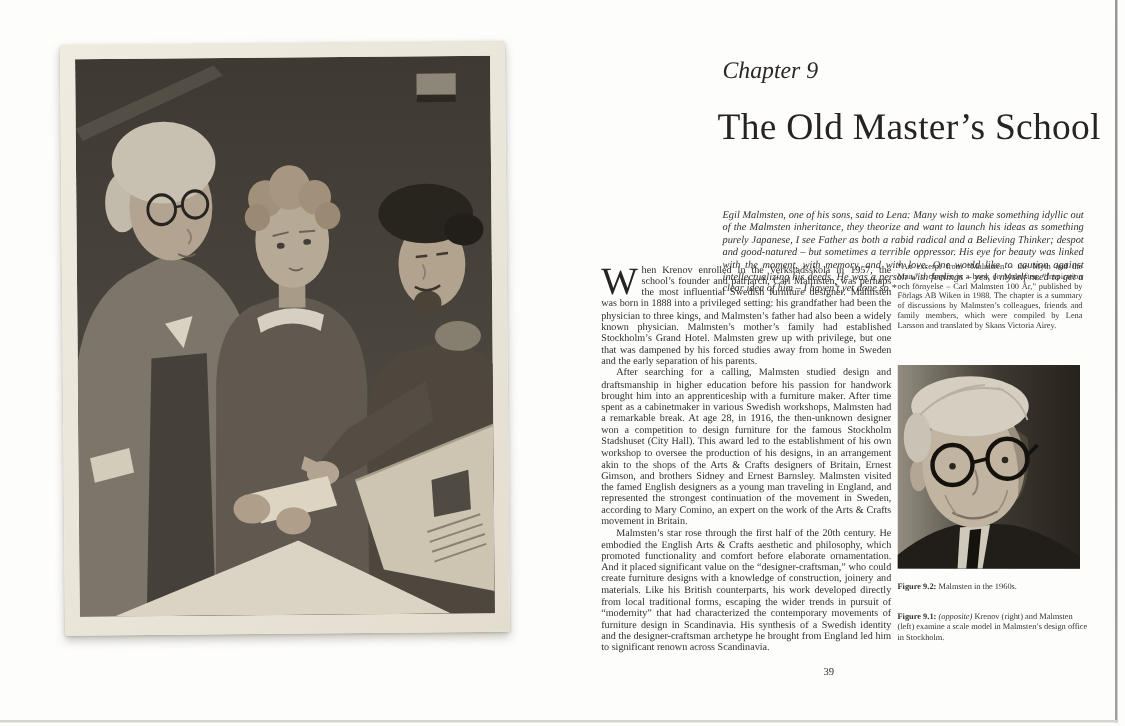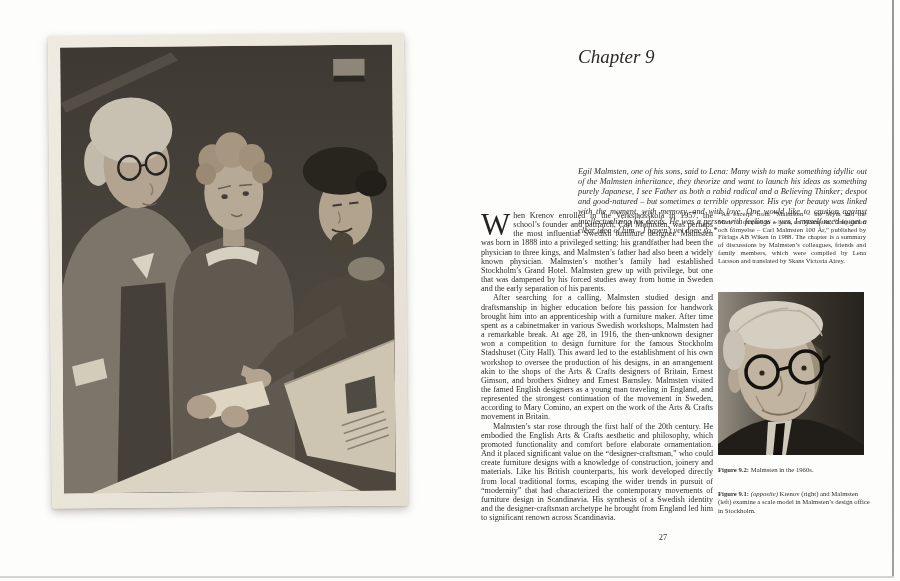--- a/index.html
+++ b/index.html
@@ -109,20 +109,21 @@
 
       <polygon points="30,450 190,390 322,450" fill="#dbd4c4"></polygon>
       <polygon points="240,342 360,298 360,432 264,414" fill="#cdc5b2"></polygon>
       <polygon points="306,342 338,334 340,366 308,372" fill="#4f4a42"></polygon>
       <path d="M302,384 L348,370 M304,392 L350,378 M306,400 L352,386 M308,408 L353,394" stroke="#8a8170" stroke-width="1.6" fill="none"></path>
       <path d="M240,342 L360,298" stroke="#a89f8c" stroke-width="2" fill="none"></path>
     </svg>
   </div>
 
   <div class="chapter">Chapter 9</div>
+  <div class="title">The Old Master’s School</div>
   <div class="epigraph">Egil Malmsten, one of his sons, said to Lena: Many wish to make something idyllic out of the Malmsten inheritance, they theorize and want to launch his ideas as something purely Japanese, I see Father as both a rabid radical and a Believing Thinker; despot and good-natured – but sometimes a terrible oppressor. His eye for beauty was linked with the moment, with memory, and with love. One would like to caution against intellectualizing his deeds. He was a person with feelings – yes, I myself need to get a clear idea of him – I haven’t yet done so.*</div>
 
   <div class="body-col">
     <p><span class="dropcap">W</span><span>hen Krenov enrolled in the Verkstadsskola in 1957, the school’s founder and patriarch, Carl Malmsten, was perhaps the most influential Swedish furniture designer. Malmsten was born in 1888 into a privileged setting: his grandfather had been the physician to three kings, and Malmsten’s father had also been a widely known physician. Malmsten’s mother’s family had established Stockholm’s Grand Hotel. Malmsten grew up with privilege, but one that was dampened by his forced studies away from home in Sweden and the early separation of his parents.</span></p>
     <p>After searching for a calling, Malmsten studied design and draftsmanship in higher education before his passion for handwork brought him into an apprenticeship with a furniture maker. After time spent as a cabinetmaker in various Swedish workshops, Malmsten had a remarkable break. At age 28, in 1916, the then-unknown designer won a competition to design furniture for the famous Stockholm Stadshuset (City Hall). This award led to the establishment of his own workshop to oversee the production of his designs, in an arrangement akin to the shops of the Arts &amp; Crafts designers of Britain, Ernest Gimson, and brothers Sidney and Ernest Barnsley. Malmsten visited the famed English designers as a young man traveling in England, and represented the strongest continuation of the movement in Sweden, according to Mary Comino, an expert on the work of the Arts &amp; Crafts movement in Britain.</p>
     <p>Malmsten’s star rose through the first half of the 20th century. He embodied the English Arts &amp; Crafts aesthetic and philosophy, which promoted functionality and comfort before elaborate ornamentation. And it placed significant value on the “designer-craftsman,” who could create furniture designs with a knowledge of construction, joinery and materials. Like his British counterparts, his work developed directly from local traditional forms, escaping the wider trends in pursuit of “modernity” that had characterized the contemporary movements of furniture design in Scandinavia. His synthesis of a Swedish identity and the designer-craftsman archetype he brought from England led him to significant renown across Scandinavia.</p>
   </div>
 
   <div class="sidenote">*An excerpt from “Malmsten – the Myth and the Man,” a chapter in a book on Malmsten, “Inspiration och förnyelse – Carl Malmsten 100 År,” published by Förlags AB Wiken in 1988. The chapter is a summary of discussions by Malmsten’s colleagues, friends and family members, which were compiled by Lena Larsson and translated by Skans Victoria Airey.</div>
 
@@ -154,17 +155,17 @@
       <path d="M62,84 Q67,98 60,104" stroke="#8f8170" stroke-width="1.6" fill="none"></path>
       <path d="M44,118 Q61,128 80,117" stroke="#7d6f5e" stroke-width="1.8" fill="none"></path>
       <path d="M38,104 Q42,114 48,120 M88,100 Q86,110 80,117" stroke="#9a8c79" stroke-width="1.2" fill="none"></path>
     </svg>
   </div>
 
   <div class="caption cap-1"><span class="lbl">Figure 9.2:</span><span> Malmsten in the 1960s.</span></div>
 
   <div class="caption cap-2"><span class="lbl">Figure 9.1:</span><span class="opp"> (opposite)</span><span> Krenov (right) and Malmsten (left) examine a scale model in Malmsten’s design office in Stockholm.</span></div>
 
-  <div class="pagenum">27</div>
+  <div class="pagenum">39</div>
 
   <div class="page-edge-right"></div>
   <div class="page-edge-bottom"></div>
 </div>
 
 </body></html>

